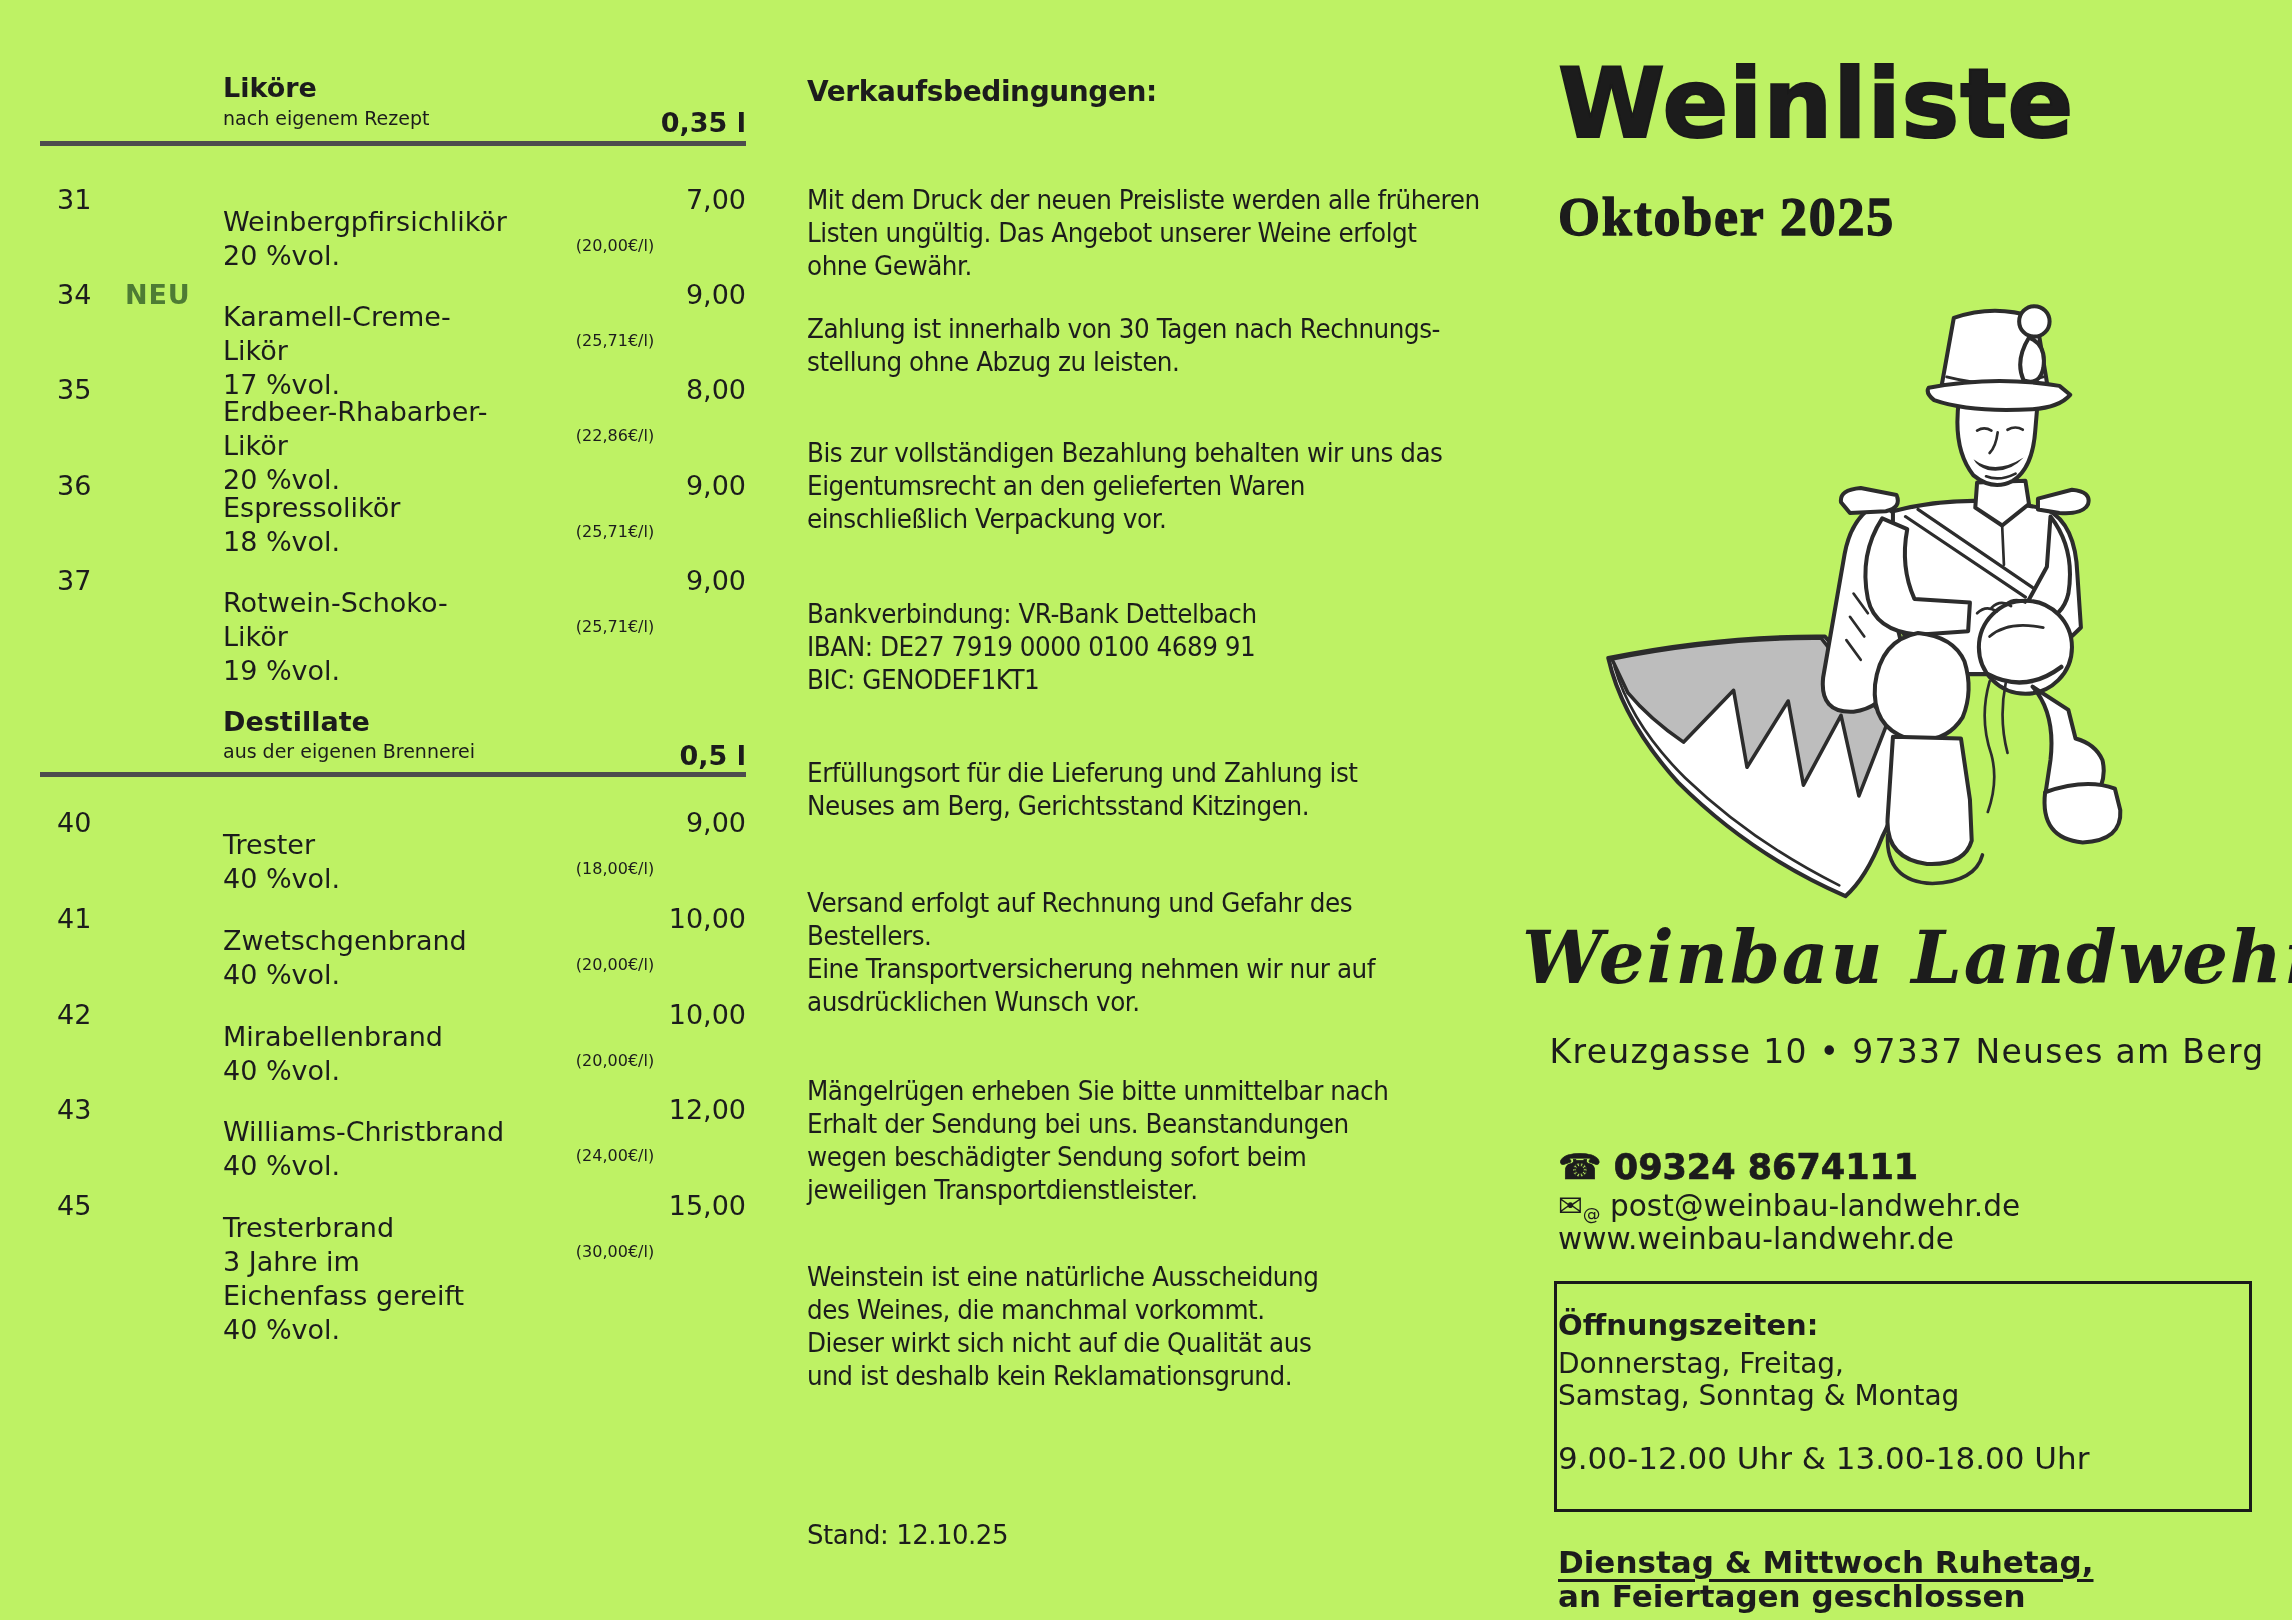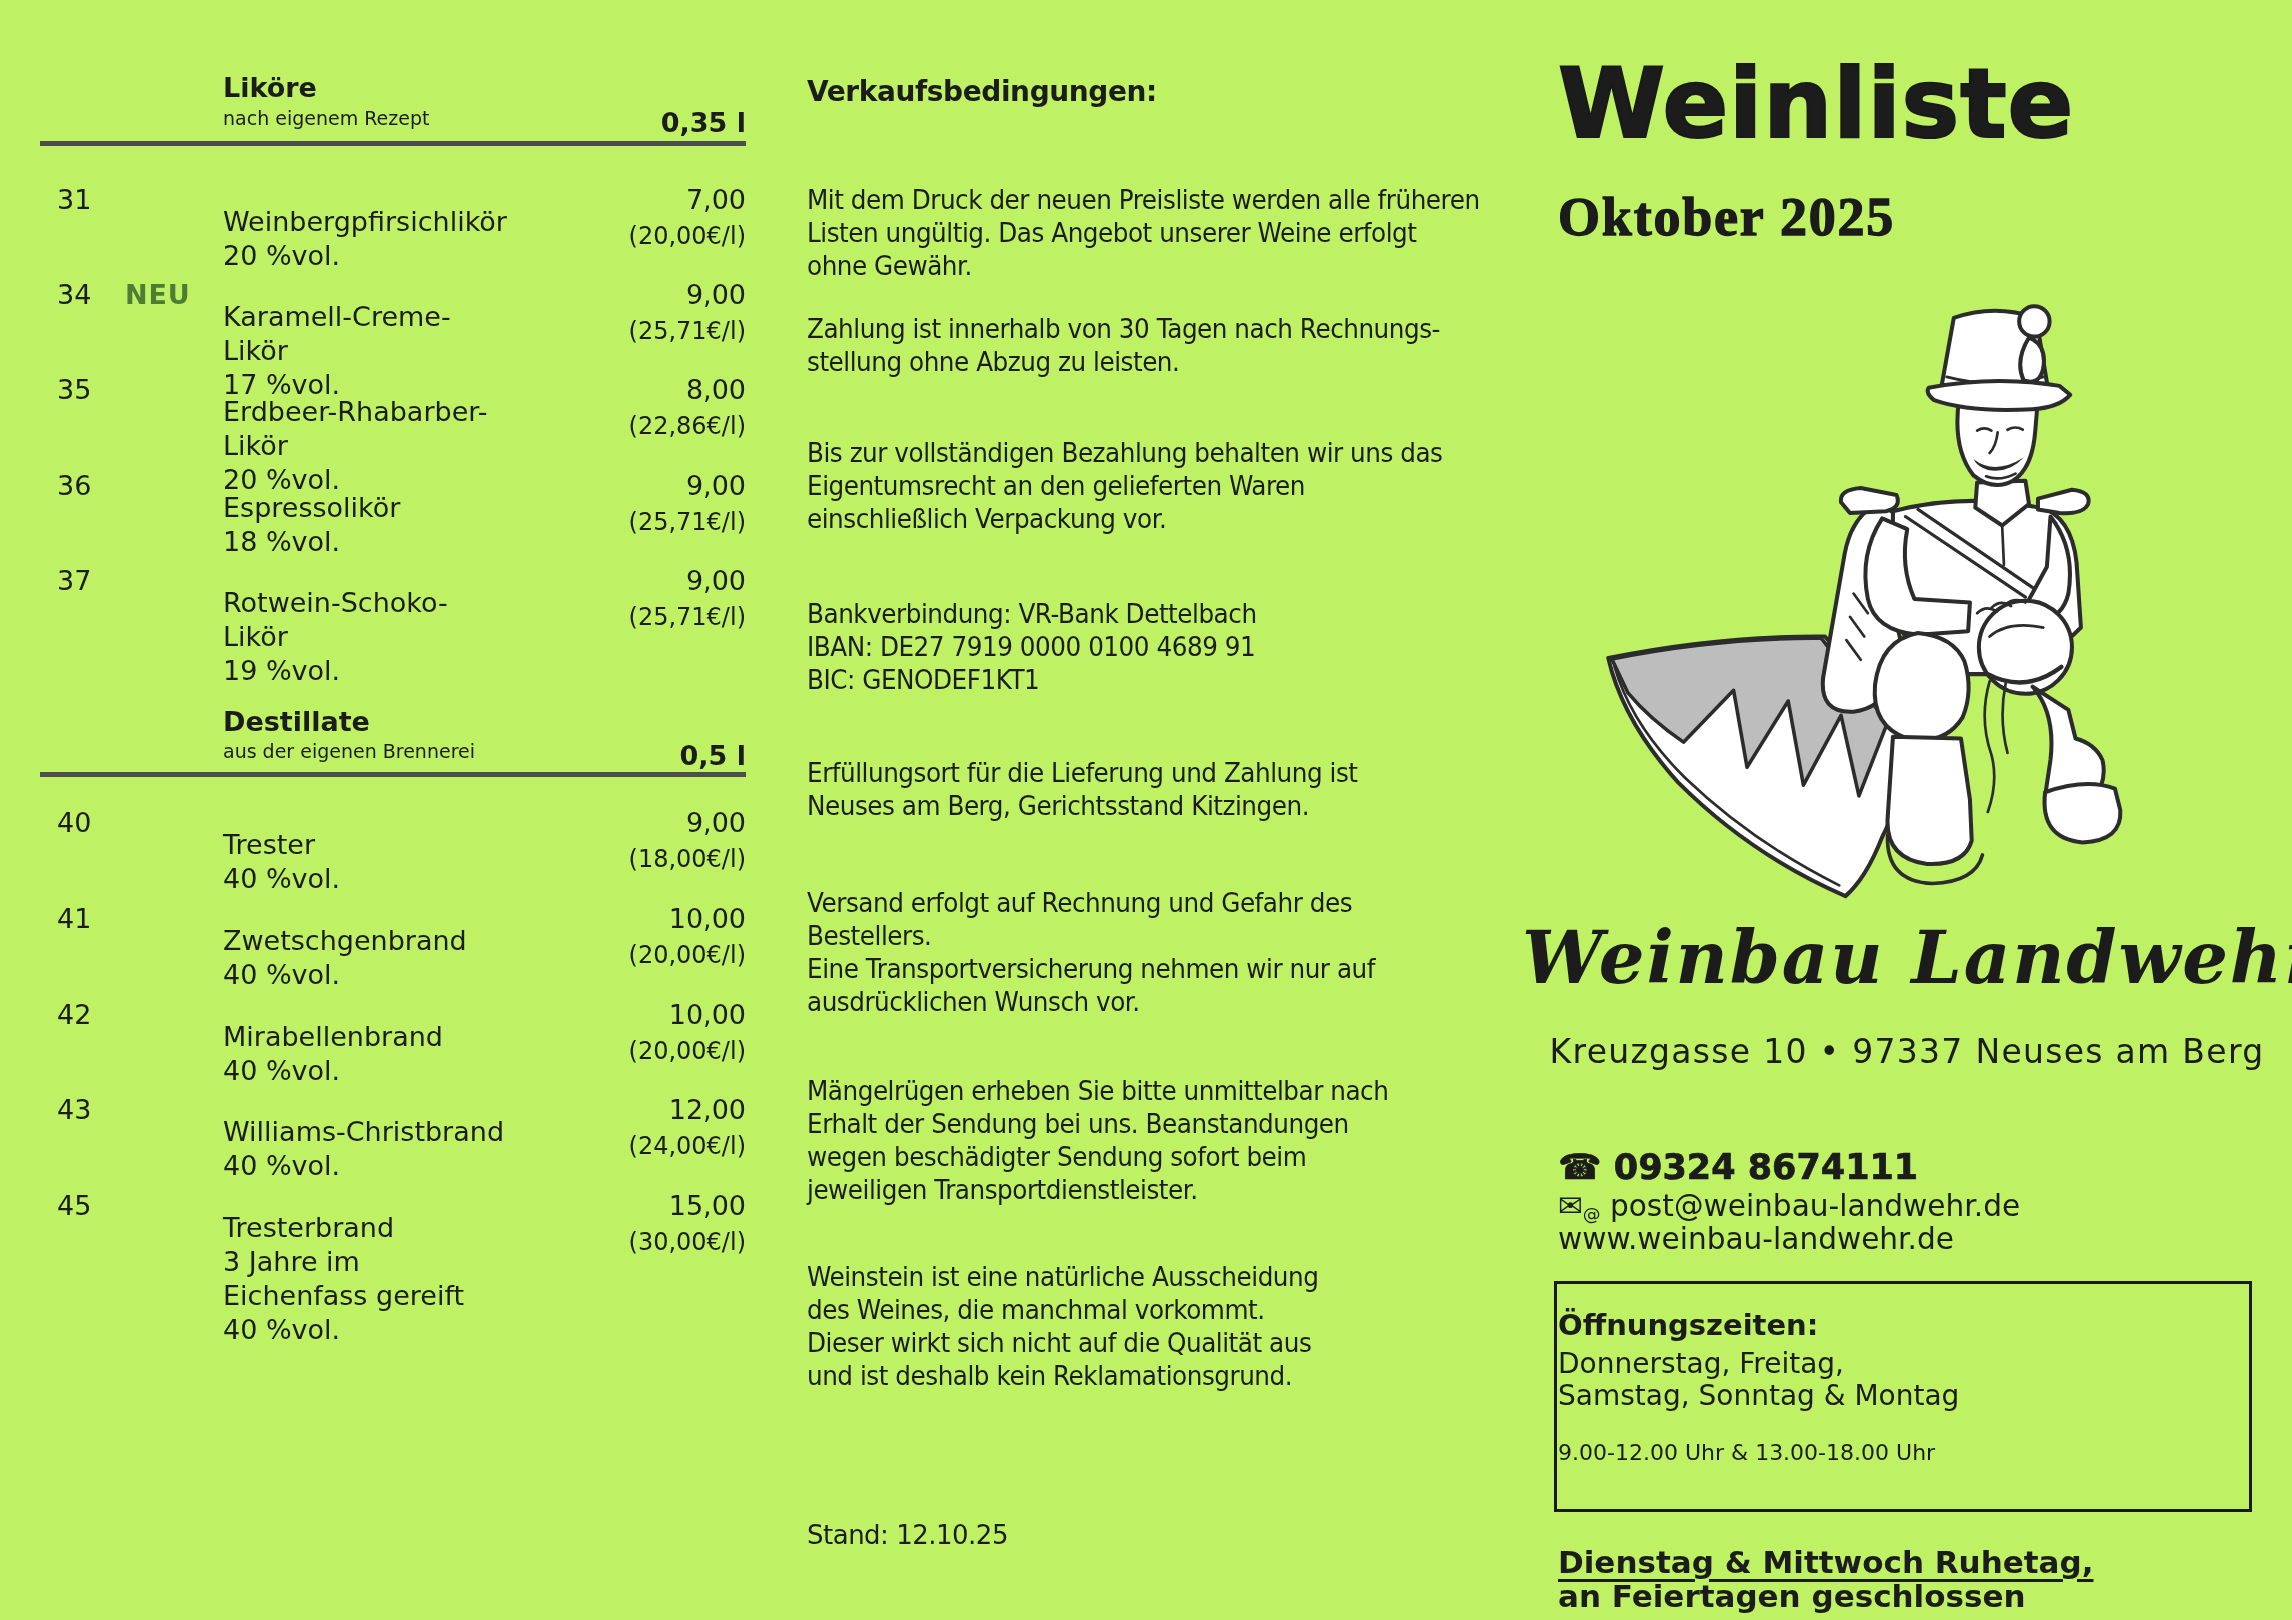--- a/index.html
+++ b/index.html
@@ -14,21 +14,21 @@
   .sec-sub{font-size:19px;left:223px;}
   .sec-size{font-size:27px;font-weight:bold;left:484px;width:262px;text-align:right;}
   .rule{left:40px;width:706px;height:4.5px;background:var(--rule,#4d4d4d);}
   .s0-title{top:72px;} .s0-sub{top:107px;} .s0-size{top:107px;} .s0-rule{top:141px;}
   .s1-title{top:706px;} .s1-sub{top:740px;} .s1-size{top:740px;} .s1-rule{top:772px;}
   .item{position:absolute;left:0;top:0;width:752px;height:107px;}
   .item-no{position:absolute;left:57px;top:0;font-size:27px;}
   .item-badge{position:absolute;left:125px;top:0;font-size:27px;font-weight:bold;color:var(--green,#4e7c34);letter-spacing:0.9px;}
   .item-text{position:absolute;left:223px;top:0;width:287px;font-size:27px;line-height:34px;margin-top:21px;}
   .item-price{position:absolute;left:484px;top:0;width:262px;text-align:right;font-size:27px;}
-  .item-unit{position:absolute;left:484px;top:38px;width:262px;text-align:right;font-size:24px;}
+  .item-unit{position:absolute;left:484px;top:52px;width:262px;text-align:center;font-size:16px;}
   
   .terms-heading{left:807px;top:75px;font-size:28px;font-weight:bold;letter-spacing:-0.4px;}
   .para{left:807px;width:743px;font-size:26px;line-height:33px;white-space:pre-line;
         letter-spacing:-0.5px;transform:scaleX(0.95);transform-origin:left top;}
   .p0{top:184px;} .p1{top:313px;} .p2{top:437px;} .p3{top:598px;}
   .p4{top:757px;} .p5{top:887px;} .p6{top:1075px;} .p7{top:1261px;}
   .stand{left:807px;top:1520px;font-size:26px;letter-spacing:-0.5px;}
   
   .rcol{left:1558px;width:699px;text-align:left;}
   .main-title{top:47px;font-size:97px;font-weight:bold;letter-spacing:0.9px;-webkit-text-stroke:2.2px #1a1a1a;}
@@ -36,21 +36,21 @@
   .script-name{top:915px;font-size:72px;font-weight:bold;font-style:italic;
       font-family:"DejaVu Serif","Liberation Serif",serif;letter-spacing:1.8px;white-space:nowrap;left:1522px;width:770px;}
   .address{top:1032px;font-size:33px;letter-spacing:1.3px;white-space:nowrap;left:1522px;width:770px;text-align:center;}
   .phone{top:1147px;font-size:35px;font-weight:bold;-webkit-text-stroke:0.7px #1a1a1a;}
   .email{top:1189px;font-size:29.6px;}
   .www{top:1222px;font-size:29.6px;}
   .hours-box{left:1554px;top:1281px;width:698px;height:231px;border:3.6px solid #1a1a1a;box-sizing:border-box;}
   .hours-heading{top:1308px;font-size:29px;font-weight:bold;}
   .hours-d1{top:1347px;font-size:28px;}
   .hours-d2{top:1379px;font-size:28px;}
-  .hours-times{top:1440px;font-size:22px;}
+  .hours-times{top:1440px;font-size:31px;}
   .closed1{top:1544px;font-size:31px;font-weight:bold;text-decoration:underline;text-decoration-thickness:2.7px;text-underline-offset:6.3px;}
   .closed2{top:1578px;font-size:31px;font-weight:bold;}
   .illu{left:1585px;top:298px;width:555px;height:609px;}
   .icon{display:inline-block;}
   .at{font-size:60%;vertical-align:-3.6px;}
 </style>
 </head>
 <body>
 
 <div class="page" style="--ink: #1c1c1c; --green: #4e7c34; --rule: #4d4d4d;">

